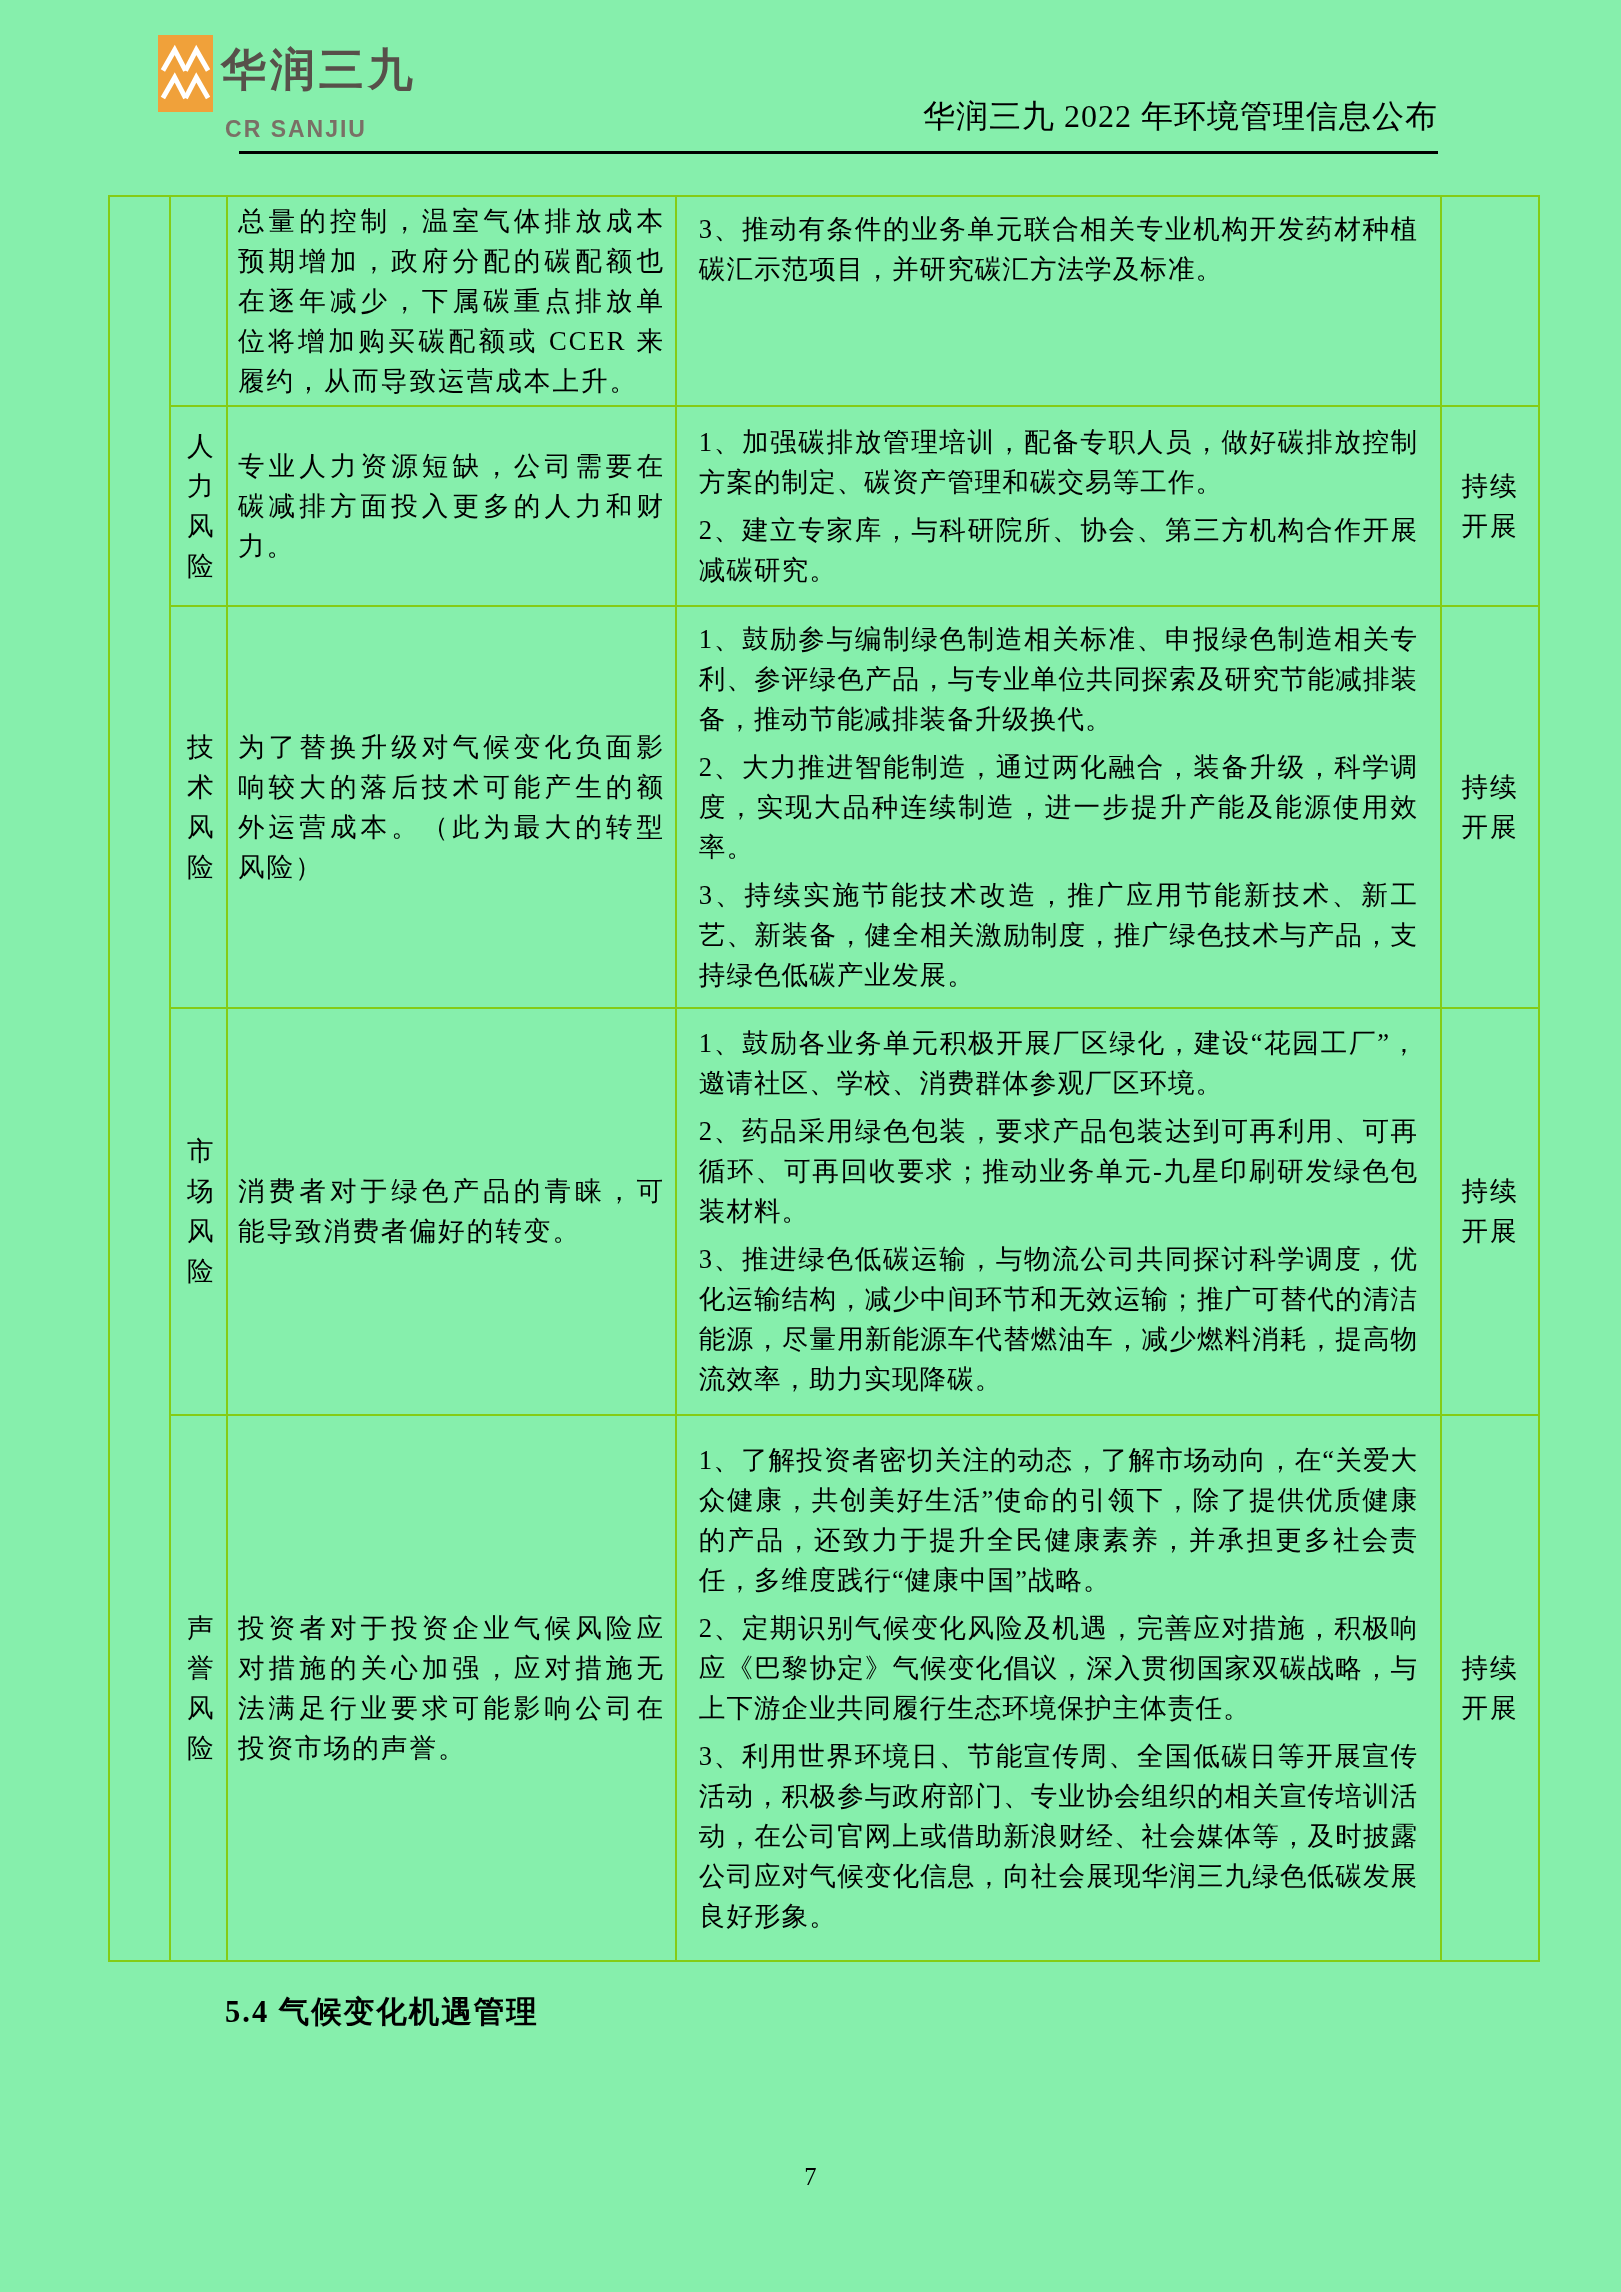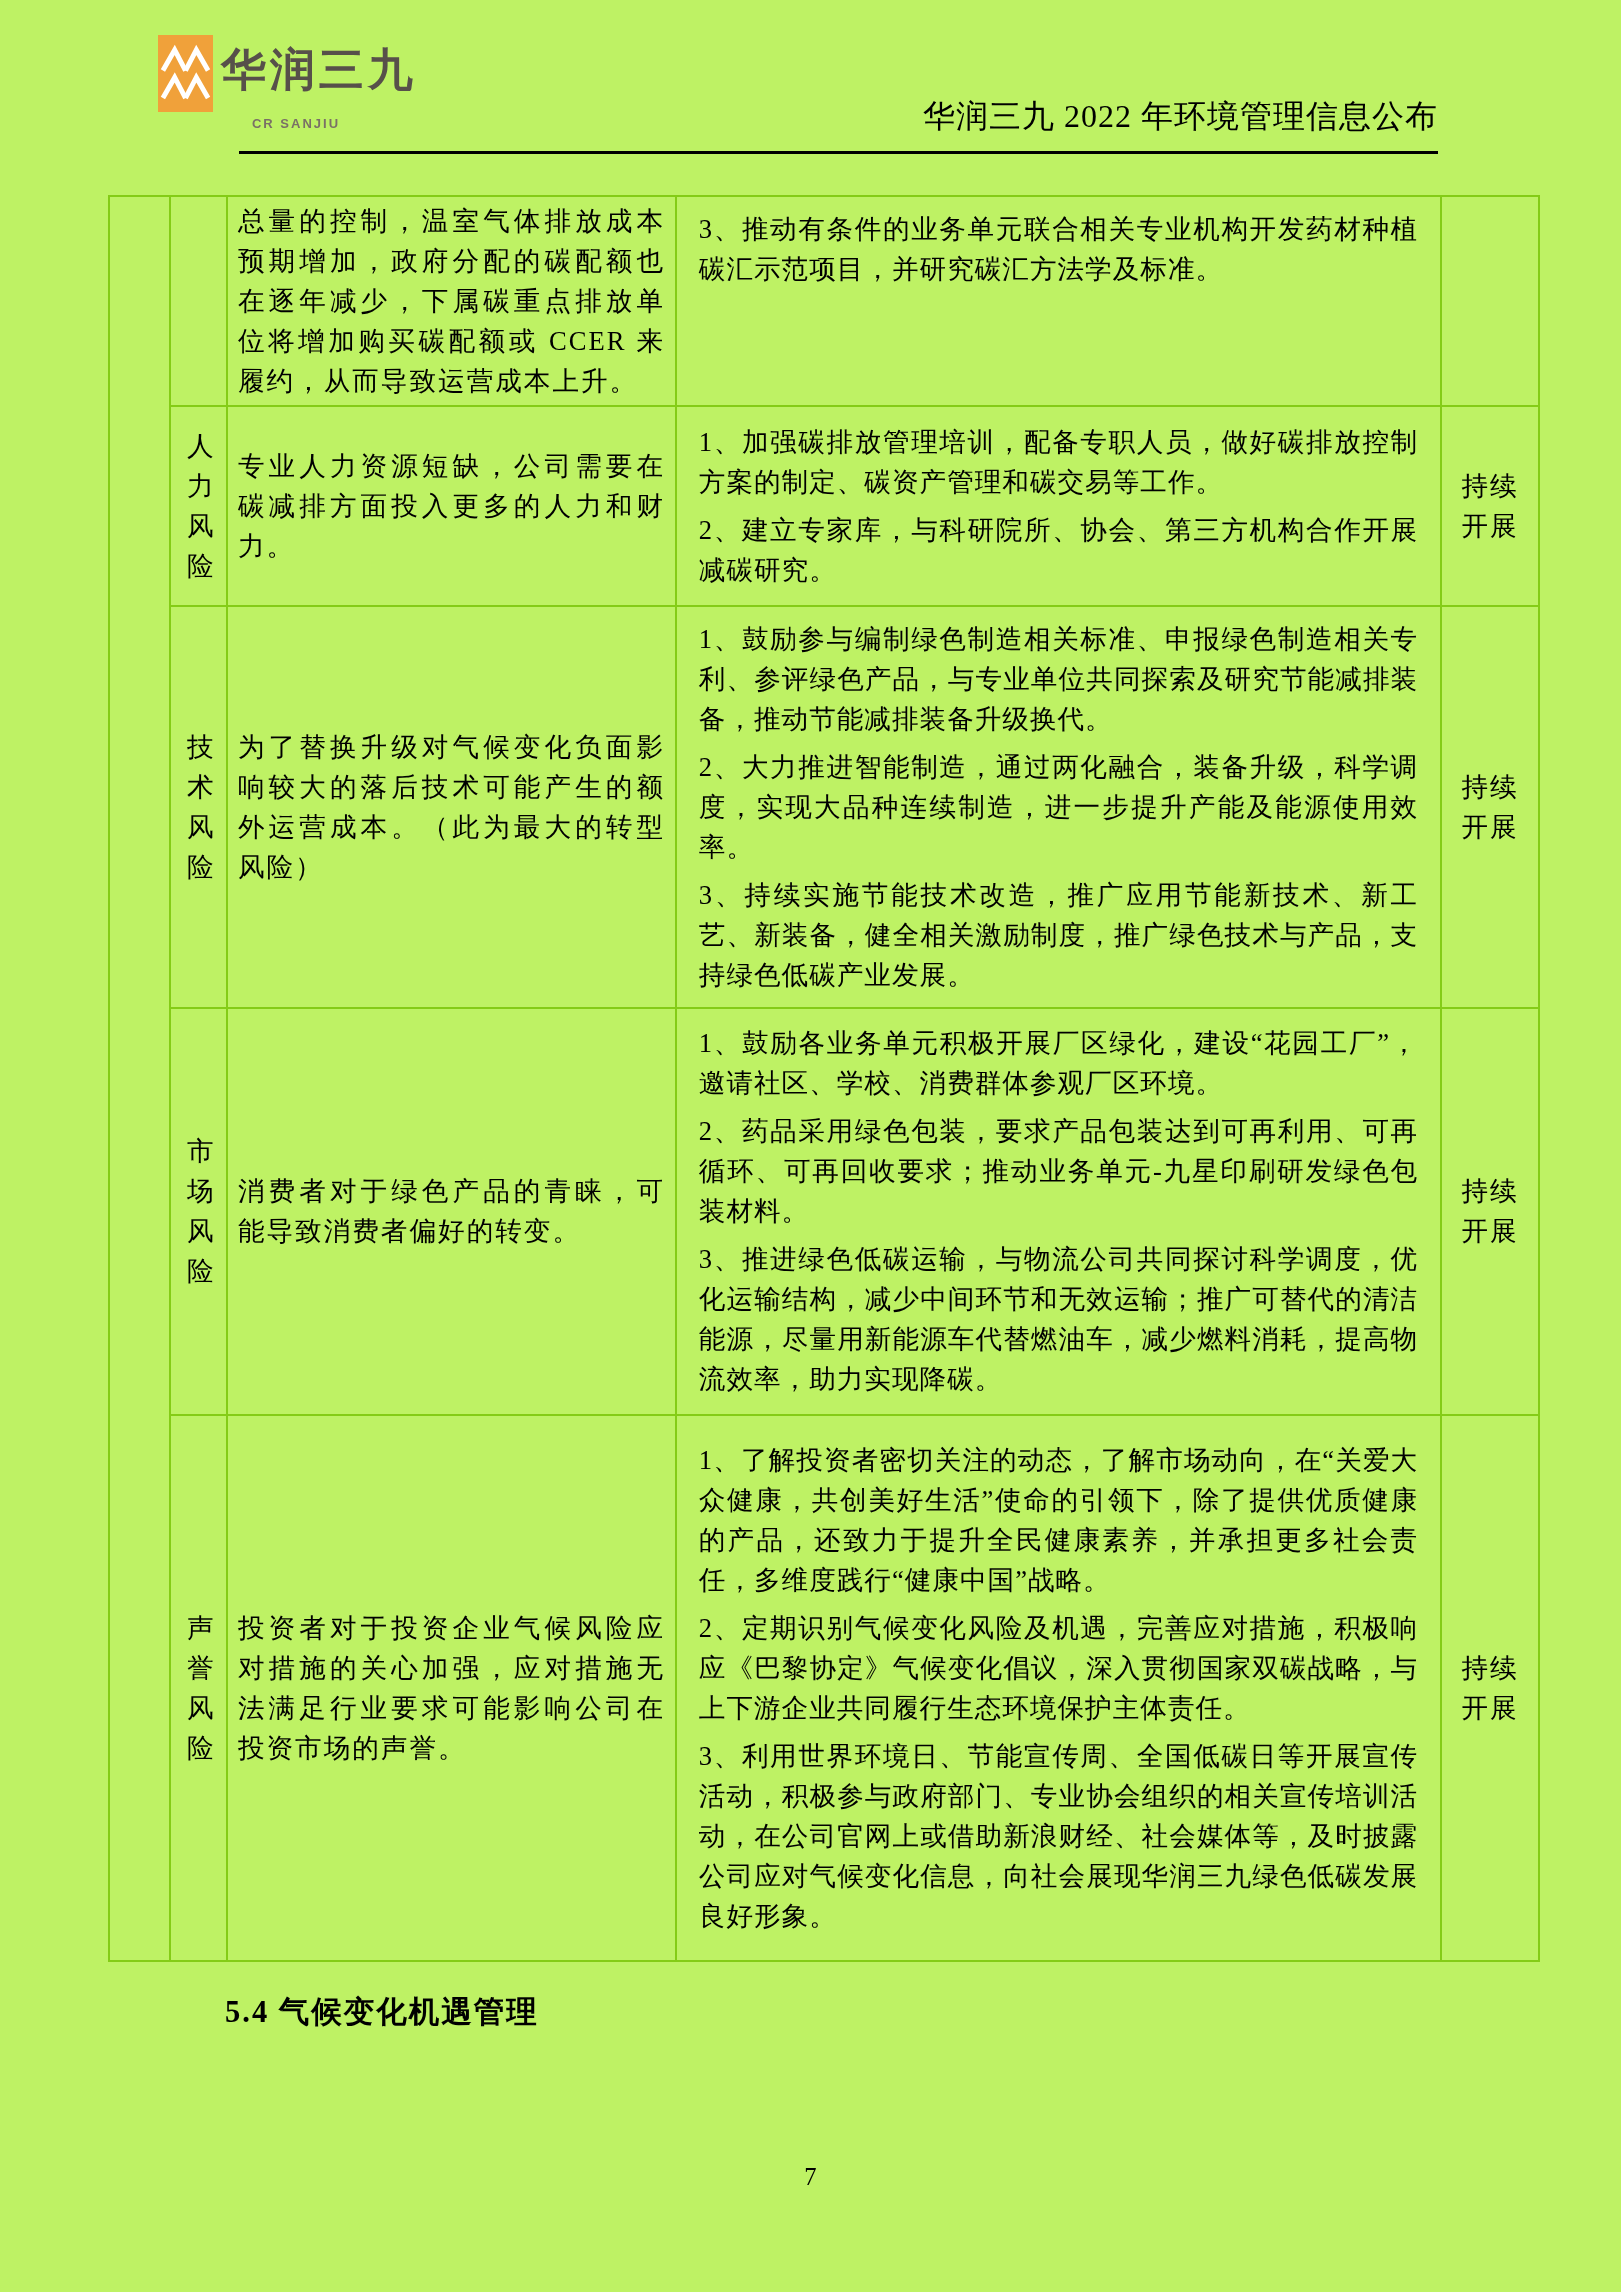--- a/index.html
+++ b/index.html
@@ -1,36 +1,36 @@
 <!DOCTYPE html>
 <html><head>
 <meta charset="utf-8">
 <style>
   html,body{margin:0;padding:0;background:#e8e8e8;}
   .page{
     position:relative;
     width:1621px;height:2292px;
-    background:#bef264;
+    background:#86efac;
     font-family:"Liberation Serif","DejaVu Serif",serif;
     color:#000;
     overflow:hidden;
   }
   
   .logo-block{position:absolute;left:158px;top:32.5px;}
   .logo-mark{position:absolute;left:0;top:2px;width:55px;height:77px;background:#F0A13A;}
   .logo-mark svg{display:block;}
   .brand-cn{
     position:absolute;left:63px;top:7.9px;width:197px;
     font-size:45px;font-weight:bold;letter-spacing:3.9px;color:#57504A;
     white-space:nowrap;
   }
   .brand-en{
     position:absolute;left:59px;top:83px;width:158px;text-align:center;
     font-family:"Liberation Sans","DejaVu Sans",sans-serif;
-    font-size:13px;font-weight:bold;letter-spacing:2px;color:#7A7066;
+    font-size:23px;font-weight:bold;letter-spacing:2px;color:#7A7066;
     white-space:nowrap;
   }
   .header-title{
     position:absolute;right:183px;top:95px;
     font-size:32px;letter-spacing:1px;white-space:nowrap;
   }
   .header-rule{
     position:absolute;left:239px;top:151px;width:1199px;height:3px;background:#000;
   }
   

